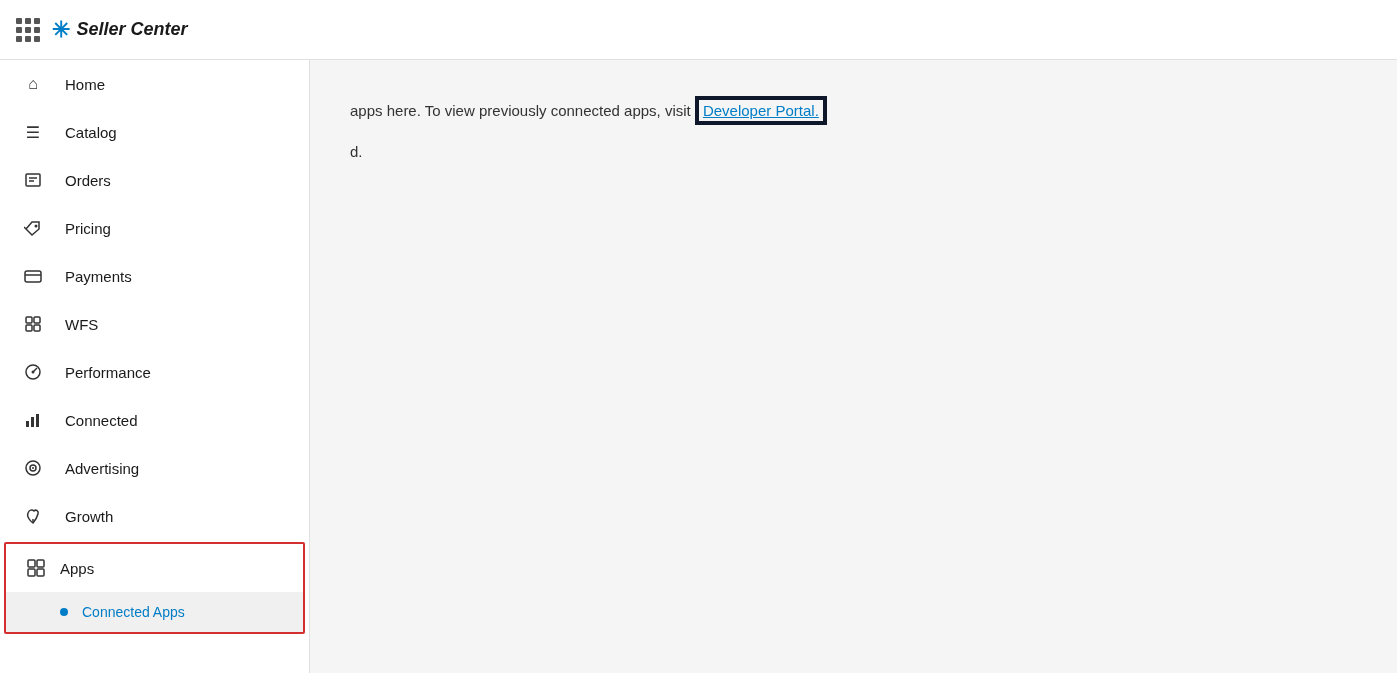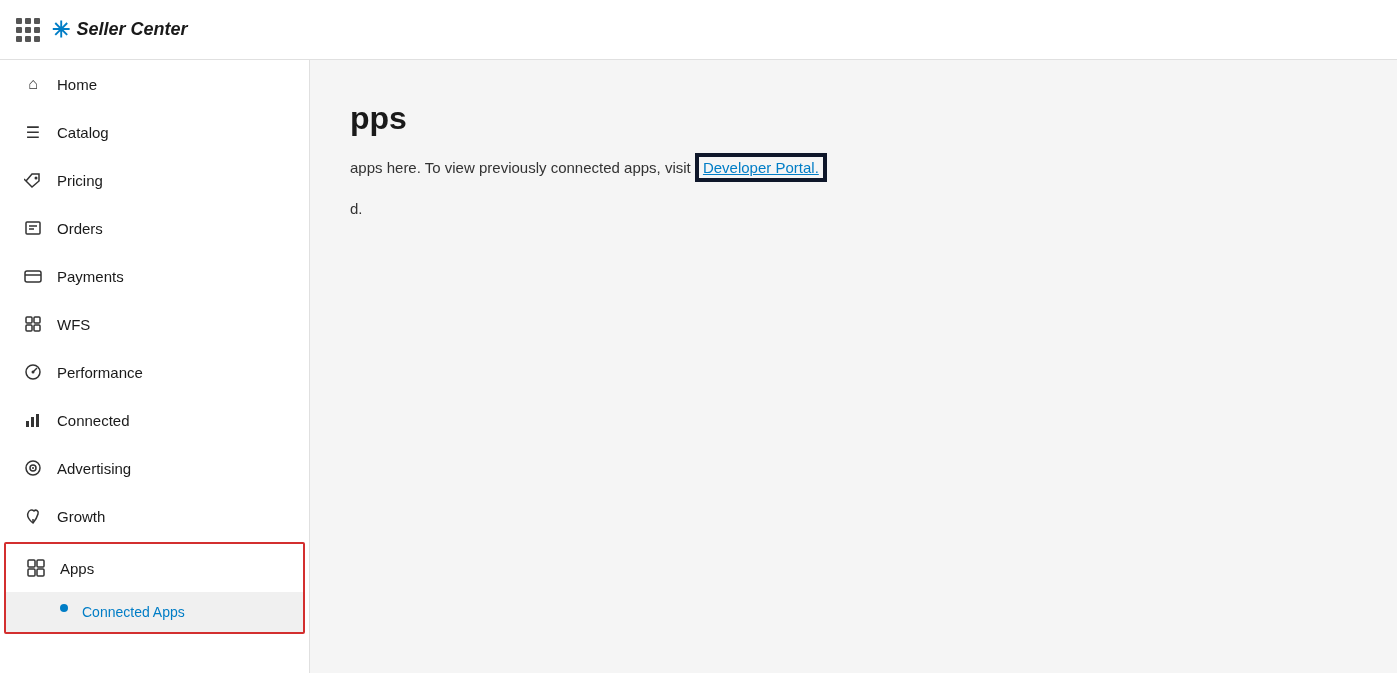--- a/index.html
+++ b/index.html
@@ -56,21 +56,21 @@
     .sidebar {
       width: 310px;
       background: #fff;
       border-right: 1px solid #e0e0e0;
       overflow-y: auto;
       flex-shrink: 0;
     }
     .nav-item {
       display: flex;
       align-items: center;
-      gap: 14px;
+      gap: 22px;
       padding: 14px 20px;
       cursor: pointer;
       font-size: 15px;
       color: #1a1a1a;
       border-left: 3px solid transparent;
     }
     .nav-icon {
       width: 20px;
       height: 20px;
       display: flex;
@@ -91,20 +91,21 @@
       display: flex;
       align-items: center;
       gap: 14px;
       padding: 14px 20px;
       cursor: pointer;
       font-size: 15px;
       color: #1a1a1a;
     }
     .connected-apps-item {
       display: flex;
+      align-items: center;
       gap: 14px;
       padding: 12px 20px 12px 54px;
       cursor: pointer;
       font-size: 14px;
       color: #007dc6;
       background: #f0f0f0;
     }
     .connected-apps-item .dot {
       width: 8px; height: 8px;
       background: #007dc6;
@@ -178,36 +179,36 @@
     </div>
 
     <div class="nav-item">
       <span class="nav-icon icon-catalog"></span>
       <span class="nav-label">Catalog</span>
     </div>
 
     <div class="nav-item">
       <span class="nav-icon">
         <svg width="18" height="18" viewBox="0 0 18 18" fill="none">
-          <path d="M2 10L8 3h7v7l-7 6-8-8z" stroke="#333" stroke-width="1.5" fill="none"></path>
-          <circle cx="12" cy="7" r="1.5" fill="#333"></circle>
-        </svg>
-      </span>
-      <span class="nav-label">Pricing</span>
-    </div>
-
-    <div class="nav-item">
-      <span class="nav-icon">
-        <svg width="18" height="18" viewBox="0 0 18 18" fill="none">
           <rect x="2" y="3" width="14" height="12" rx="1" stroke="#333" stroke-width="1.5" fill="none"></rect>
           <line x1="5" y1="7" x2="13" y2="7" stroke="#333" stroke-width="1.5"></line>
           <line x1="5" y1="10" x2="10" y2="10" stroke="#333" stroke-width="1.5"></line>
         </svg>
       </span>
       <span class="nav-label">Orders</span>
+    </div>
+
+    <div class="nav-item">
+      <span class="nav-icon">
+        <svg width="18" height="18" viewBox="0 0 18 18" fill="none">
+          <path d="M2 10L8 3h7v7l-7 6-8-8z" stroke="#333" stroke-width="1.5" fill="none"></path>
+          <circle cx="12" cy="7" r="1.5" fill="#333"></circle>
+        </svg>
+      </span>
+      <span class="nav-label">Pricing</span>
     </div>
 
     <div class="nav-item">
       <span class="nav-icon">
         <svg width="18" height="18" viewBox="0 0 18 18" fill="none">
           <rect x="1" y="4" width="16" height="11" rx="2" stroke="#333" stroke-width="1.5" fill="none"></rect>
           <line x1="1" y1="8" x2="17" y2="8" stroke="#333" stroke-width="1.5"></line>
         </svg>
       </span>
       <span class="nav-label">Payments</span>
@@ -282,21 +283,20 @@
       </div>
       <div class="connected-apps-item">
         <span class="dot"></span>
         <span>Connected Apps</span>
       </div>
     </div>
 
   </nav>
 
   <main class="content">
-    <h1 class="page-title">pps</h1>
     <p class="page-description">
       <span>apps here. To view previously connected apps, visit</span>
       <a class="developer-portal-link">Developer Portal.</a>
     </p>
     <p class="no-apps-text">d.</p>
   </main>
 
 </div>
 
 </body></html>

